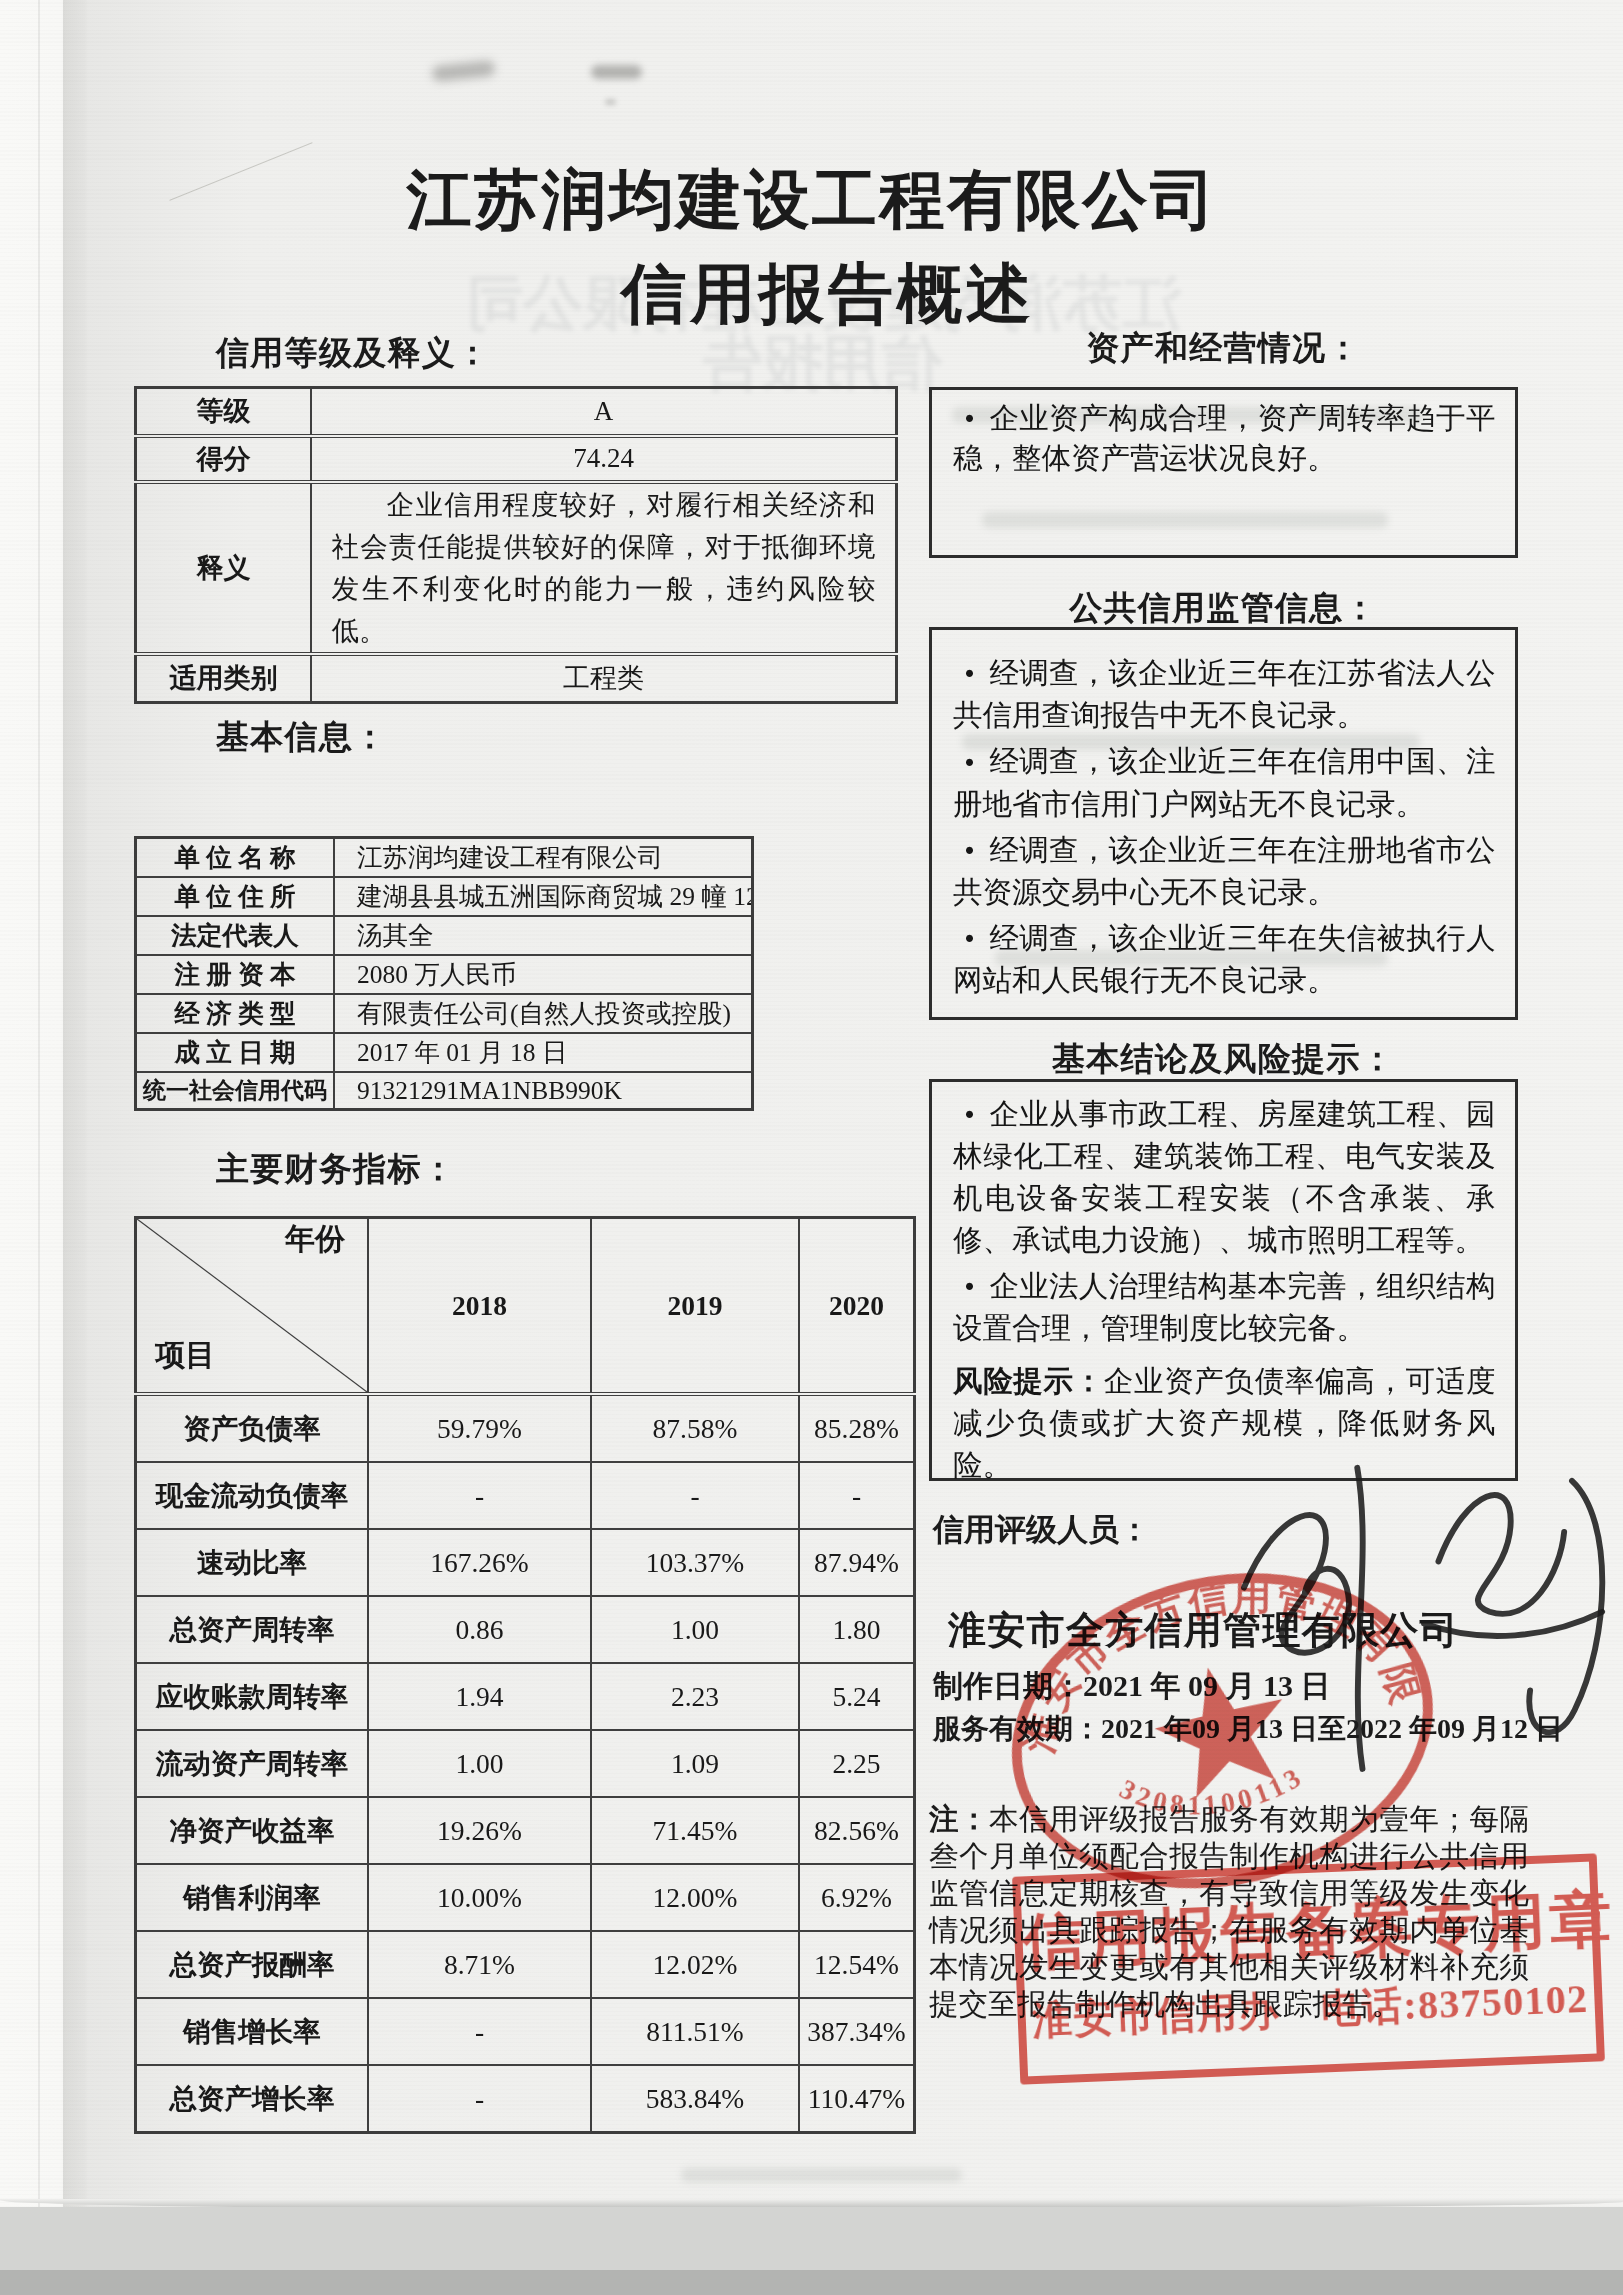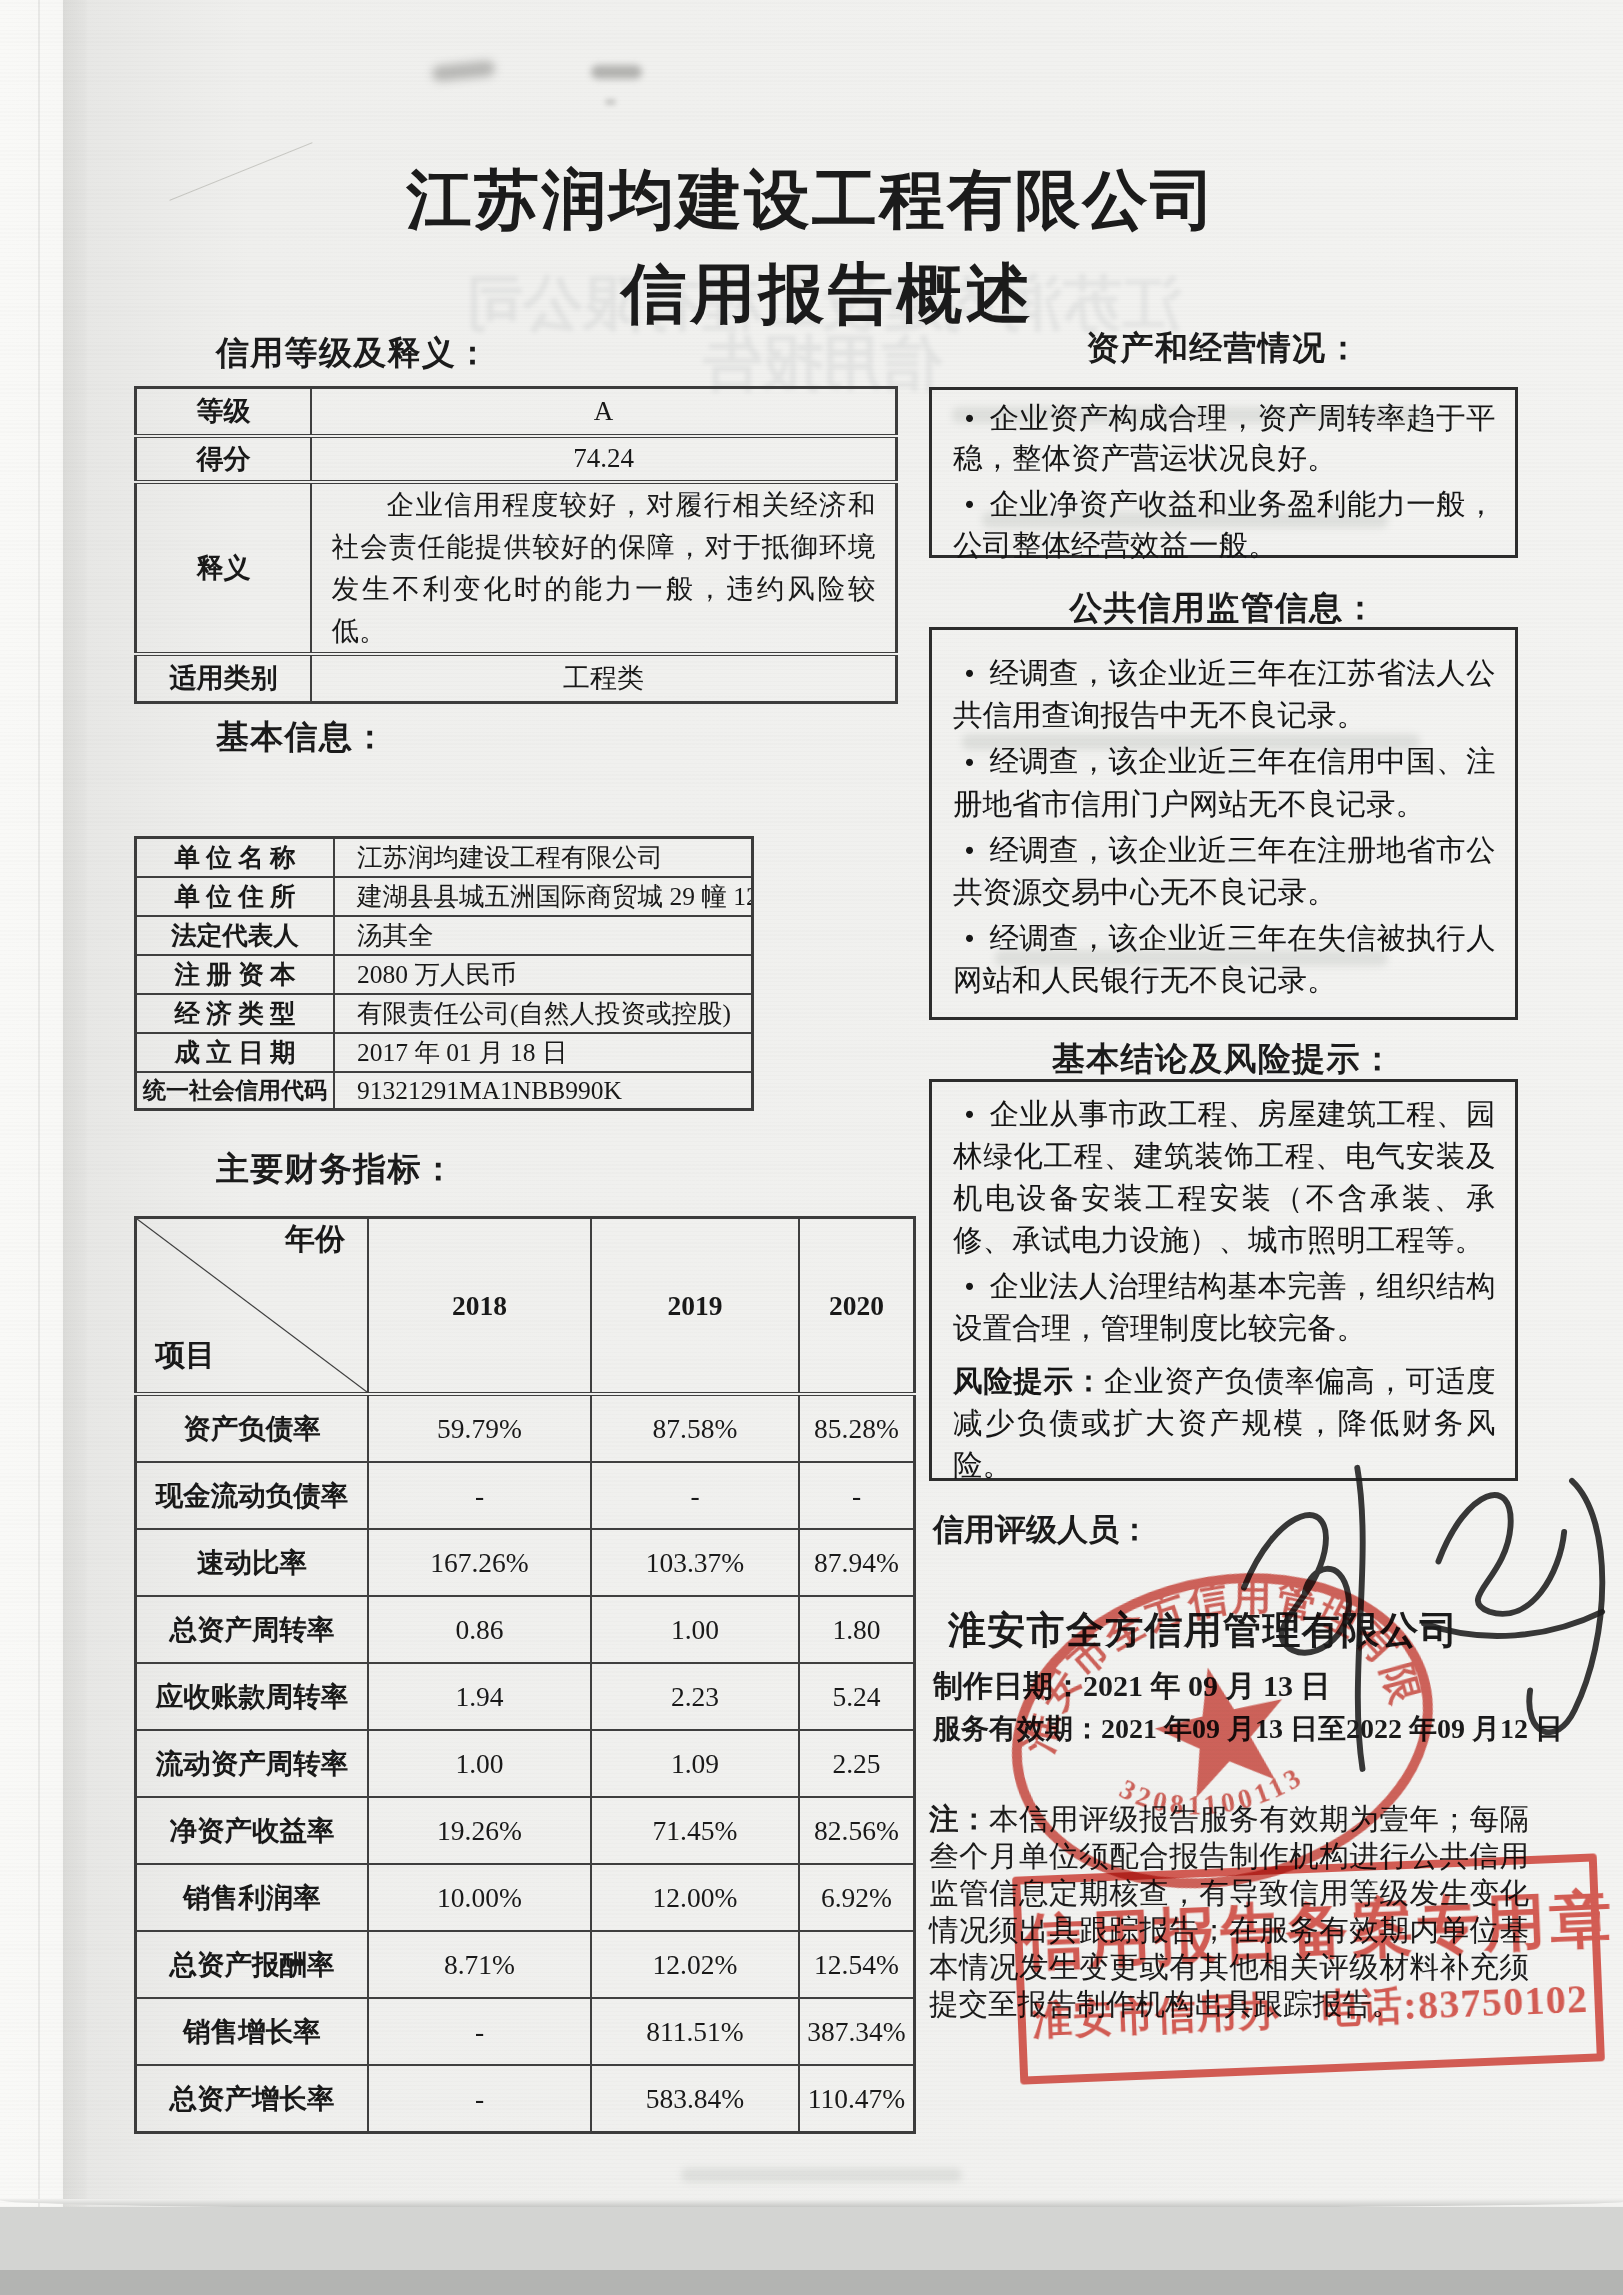--- a/index.html
+++ b/index.html
@@ -262,21 +262,20 @@
         <td>-</td>
         <td>583.84%</td>
         <td>110.47%</td>
       </tr>
     </tbody>
       </table>
 
     <h2 class="h2 h2r" style="top:326px;">资产和经营情况：</h2>
     <div class="box" id="box-assets">
       <p class="bl">企业资产构成合理，资产周转率趋于平稳，整体资产营运状况良好。</p>
-      <p class="bl">企业净资产收益和业务盈利能力一般，公司整体经营效益一般。</p>
     </div>
 
     <h2 class="h2 h2r" style="top:586px;">公共信用监管信息：</h2>
     <div class="box" id="box-pub">
       <p class="bl">经调查，该企业近三年在江苏省法人公共信用查询报告中无不良记录。</p>
       <p class="bl">经调查，该企业近三年在信用中国、注册地省市信用门户网站无不良记录。</p>
       <p class="bl">经调查，该企业近三年在注册地省市公共资源交易中心无不良记录。</p>
       <p class="bl">经调查，该企业近三年在失信被执行人网站和人民银行无不良记录。</p>
     </div>
 

